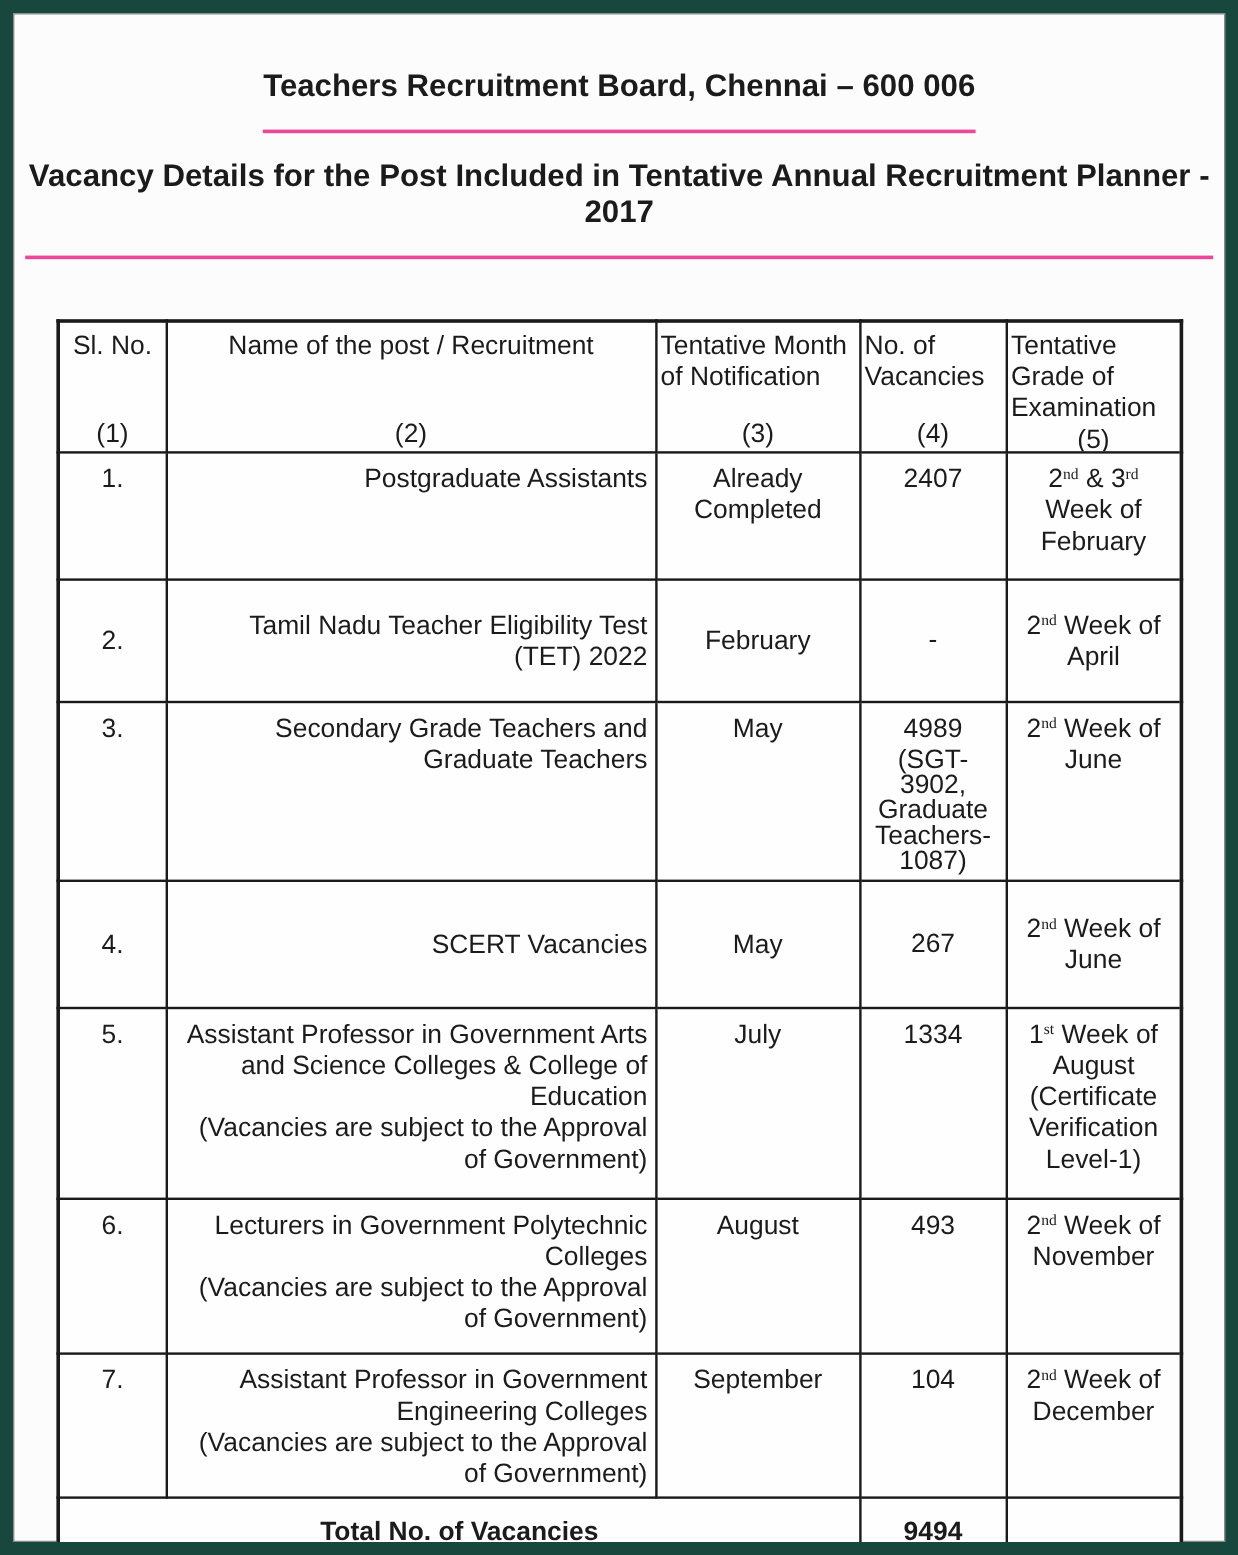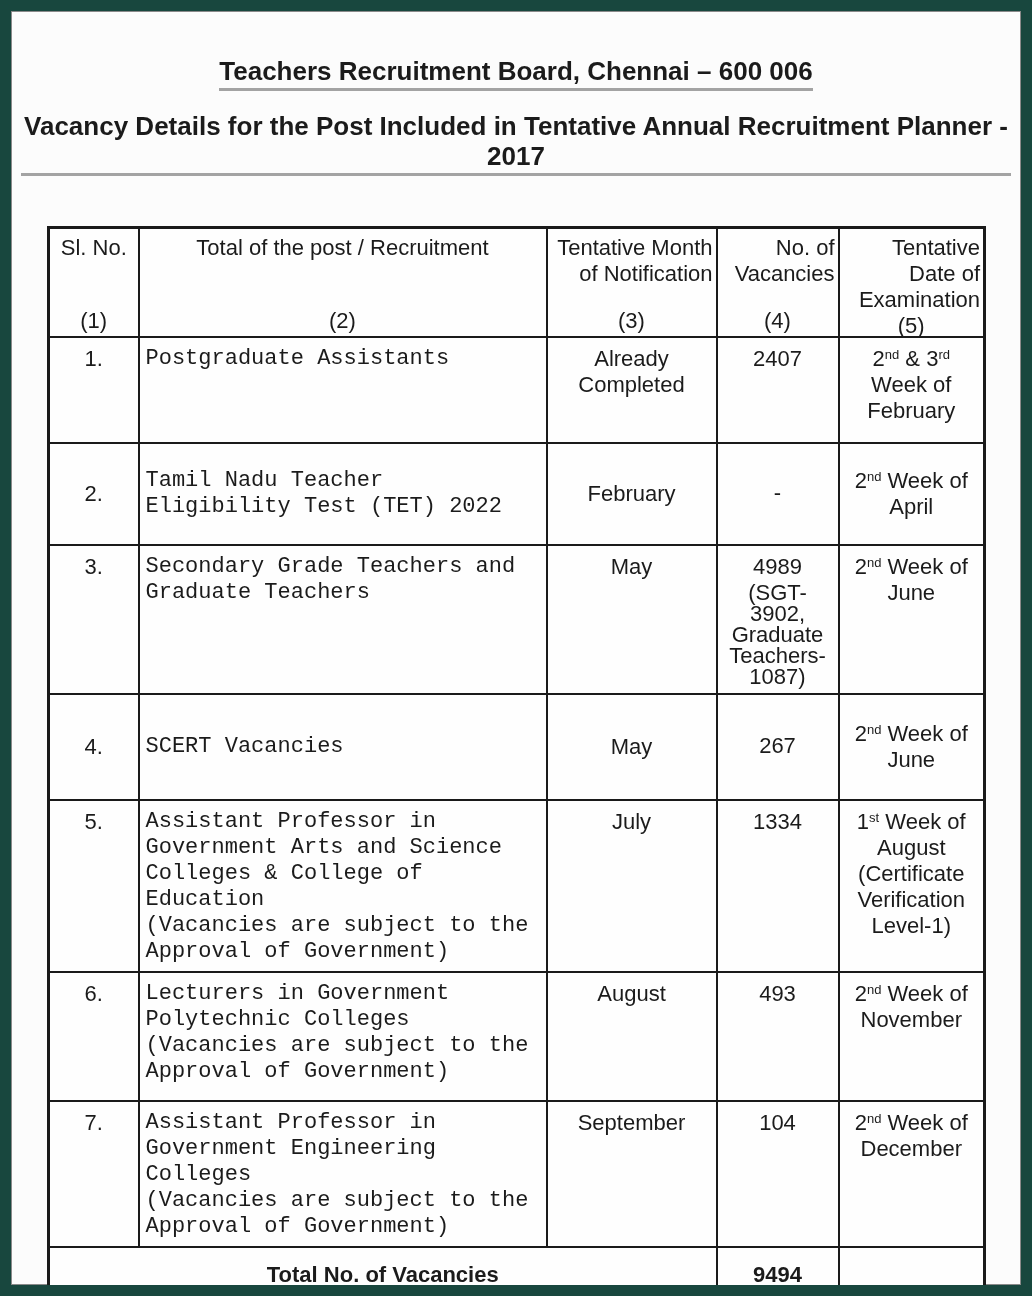--- a/index.html
+++ b/index.html
@@ -17,22 +17,22 @@
   .heading {
     text-align: center;
     font-weight: bold;
     font-size: 26px;
     line-height: 1.15;
   }
   .heading1 { margin: 46px 20px 0 20px; }
   .heading2 { margin: 21px 10px 0 10px; }
   .heading .u {
     display: inline-block;
-    padding-bottom: 1px;
-    border-bottom: 3px solid #a3a3a3;
+    padding-bottom: 21px;
+    border-bottom: 3px solid #ec4899;
   }
   table.vac {
     margin: 50px 0 0 36px;
     border-collapse: collapse;
     table-layout: fixed;
     width: 936px;
     border: 3px solid var(--table-border, #1a1a1a);
     background: #fefefe;
   }
   .vac th, .vac td {
@@ -51,45 +51,46 @@
 
   .vac th { font-weight: normal; padding: 0; }
   .hcell {
     height: 107px;
     box-sizing: border-box;
     display: flex;
     flex-direction: column;
     justify-content: space-between;
     align-items: center;
     padding: 6px 3px 2px 3px;
-    text-align: right;
+    text-align: left;
   }
   tr.r-head { height: 103px; }
   tr.r-1 { height: 106px; }
   tr.r-2 { height: 102px; }
   tr.r-3 { height: 144px; }
   tr.r-4 { height: 106px; }
   tr.r-5 { height: 159px; }
   tr.r-6 { height: 129px; }
   tr.r-7 { height: 107px; }
   tr.r-total { height: 57px; }
 
   tr.vmid td { vertical-align: middle; padding-top: 4px; padding-bottom: 4px; }
 
   .c-sl, .c-month, .c-vac, .c-exam { text-align: center; }
-  .c-name { text-align: left; padding-left: 12px; padding-right: 10px; font-family: Liberation Mono, monospace; }
+  .c-name { text-align: right; padding-left: 12px; padding-right: 10px; }
 
   .vac-note { font-size: 22px; line-height: 21px; margin-top: 2px; }
 
   sup.sp {
     font-size: 13px;
     line-height: 0;
     vertical-align: baseline;
     position: relative;
     top: -7px;
+    font-family: Liberation Serif, serif;
   }
   tr.r-total td { vertical-align: middle; text-align: center; padding: 0; }
   .total-label { font-weight: bold; font-size: 26px; }
   .total-value { font-weight: bold; font-size: 23px; margin-left: 20px; }
 </style>
 </head>
 <body style="border-color: rgb(24, 71, 62); color: rgb(27, 27, 27);">
 
 <div class="heading heading1">
   <span class="u">Teachers Recruitment Board, Chennai – 600 006</span>
@@ -109,39 +110,39 @@
   <thead>
     <tr class="r-head">
       <th>
         <div class="hcell">
           <div>Sl. No.</div>
           <div>(1)</div>
         </div>
       </th>
       <th>
         <div class="hcell">
-          <div>Total of the post / Recruitment</div>
+          <div>Name of the post / Recruitment</div>
           <div>(2)</div>
         </div>
       </th>
       <th>
         <div class="hcell">
           <div>Tentative Month of Notification</div>
           <div>(3)</div>
         </div>
       </th>
       <th>
         <div class="hcell">
           <div>No. of Vacancies</div>
           <div>(4)</div>
         </div>
       </th>
       <th>
         <div class="hcell">
-          <div>Tentative Date of Examination</div>
+          <div>Tentative Grade of Examination</div>
           <div>(5)</div>
         </div>
       </th>
     </tr>
   </thead>
   <tbody>
     <tr class="r-1">
       <td class="c-sl">1.</td>
       <td class="c-name">
         <div>Postgraduate Assistants</div>

